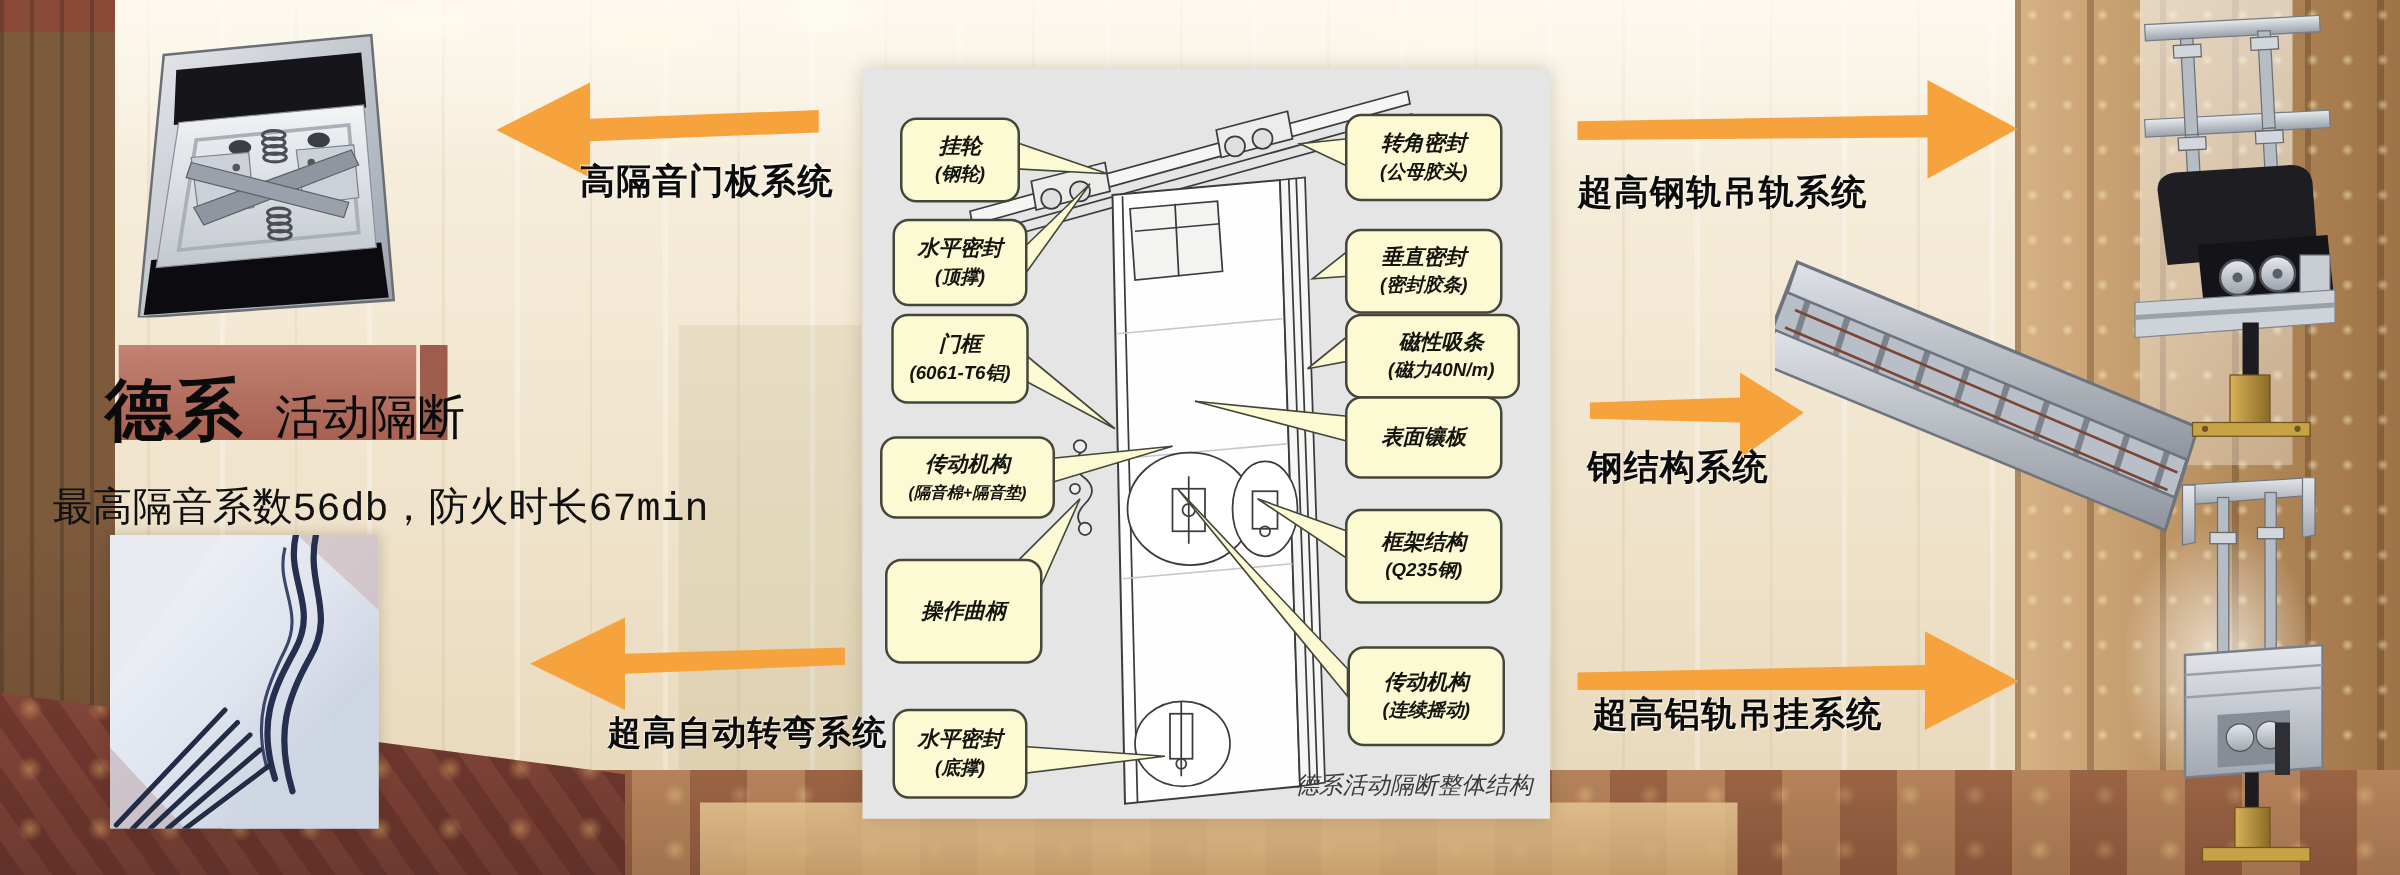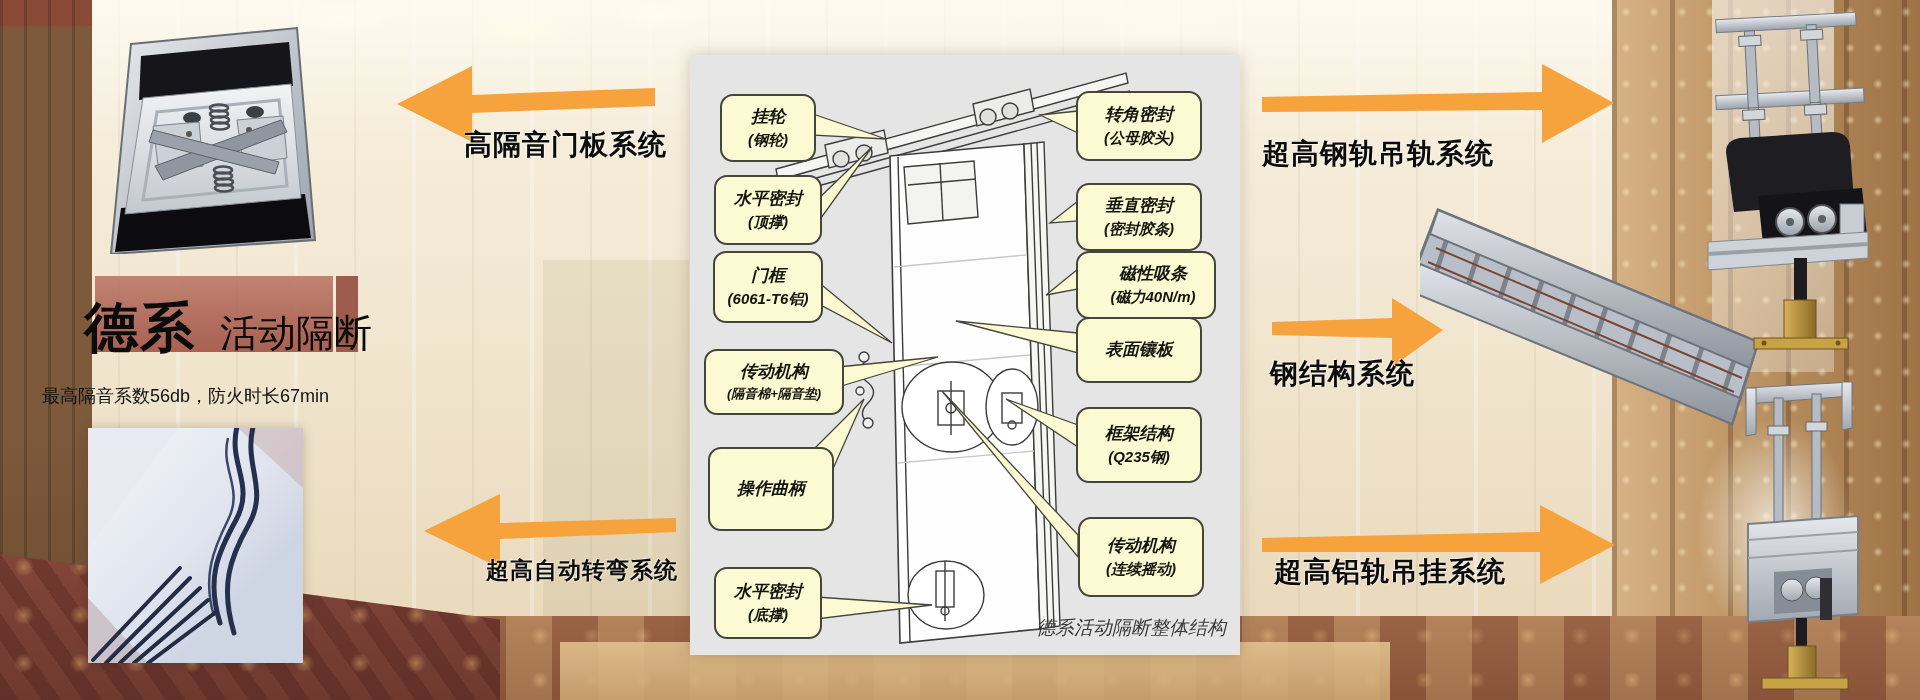--- a/index.html
+++ b/index.html
@@ -49,29 +49,29 @@
   .p2{left:88px;top:428px;width:215px;height:235px;box-shadow:0 0 10px rgba(60,40,20,.25);}
   .p3{left:1420px;top:182px;width:340px;height:300px;}
   .p4{left:1698px;top:0;width:180px;height:350px;}
   .p5{left:1728px;top:382px;width:150px;height:310px;}
   .photo svg{display:block;width:100%;height:100%;}
   
   .arrows{position:absolute;inset:0;z-index:5;pointer-events:none;}
   .syslabel{position:absolute;z-index:6;font-size:28px;font-weight:800;color:#0c0c0c;letter-spacing:1px;
     text-shadow:1px 1px 0 rgba(255,255,255,.45),-1px -1px 0 rgba(255,255,255,.45);white-space:nowrap;}
   .lbl-door{left:464px;top:126px;}
-  .lbl-turn{left:486px;top:555px;font-size:23px;}
+  .lbl-turn{left:486px;top:568px;font-size:27px;}
   .lbl-steelrail{left:1262px;top:135px;}
   .lbl-steelstruct{left:1270px;top:355px;}
   .lbl-alurail{left:1274px;top:553px;}
   
   .title{position:absolute;left:84px;top:292px;z-index:6;display:flex;align-items:baseline;color:#0b0b0b;white-space:nowrap;}
   .brand{font-size:54px;font-weight:900;letter-spacing:2px;}
   .product{font-size:38px;font-weight:500;margin-left:24px;}
-  .subtitle{position:absolute;left:42px;top:384px;z-index:6;font-size:18px;color:#111;white-space:nowrap;}
+  .subtitle{position:absolute;left:42px;top:384px;z-index:6;font-size:32px;color:#111;white-space:nowrap;font-family:Liberation Mono, monospace;}
   
   .panel{position:absolute;left:690px;top:55px;width:550px;height:600px;background:#e5e5e5;
     box-shadow:0 0 14px rgba(80,60,30,.25);z-index:3;font-style:italic;}
   .lineart{position:absolute;inset:0;width:550px;height:600px;}
   .callout{position:absolute;display:flex;flex-direction:column;align-items:center;justify-content:center;
     background:#FCFAD2;border:2px solid #45453b;border-radius:13px;font-size:17px;font-weight:700;
     color:#15150f;line-height:1.45;text-align:center;z-index:3;white-space:nowrap;}
   .callout span:nth-child(2){font-size:15px;}
   .co-l1{left:30px;top:39px;width:92px;height:64px;}
   .co-l2{left:24px;top:120px;width:104px;height:66px;}

